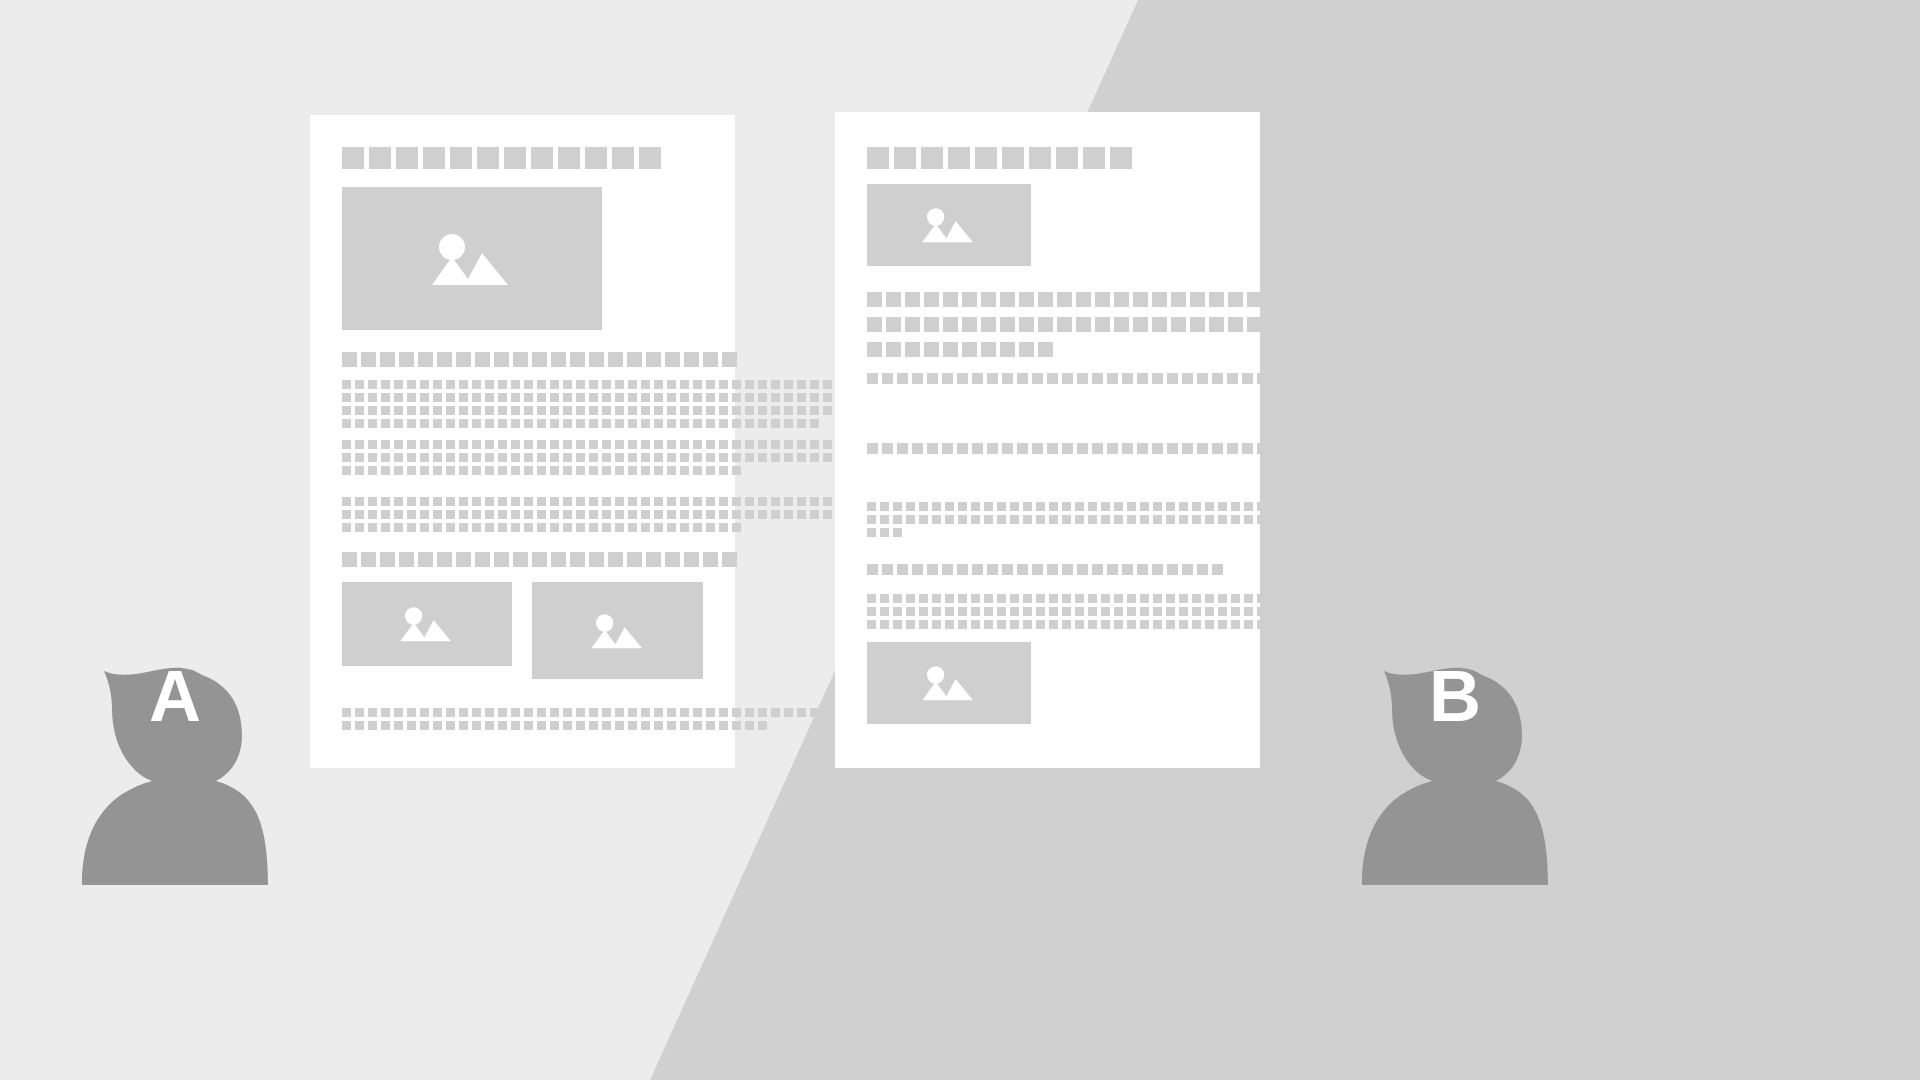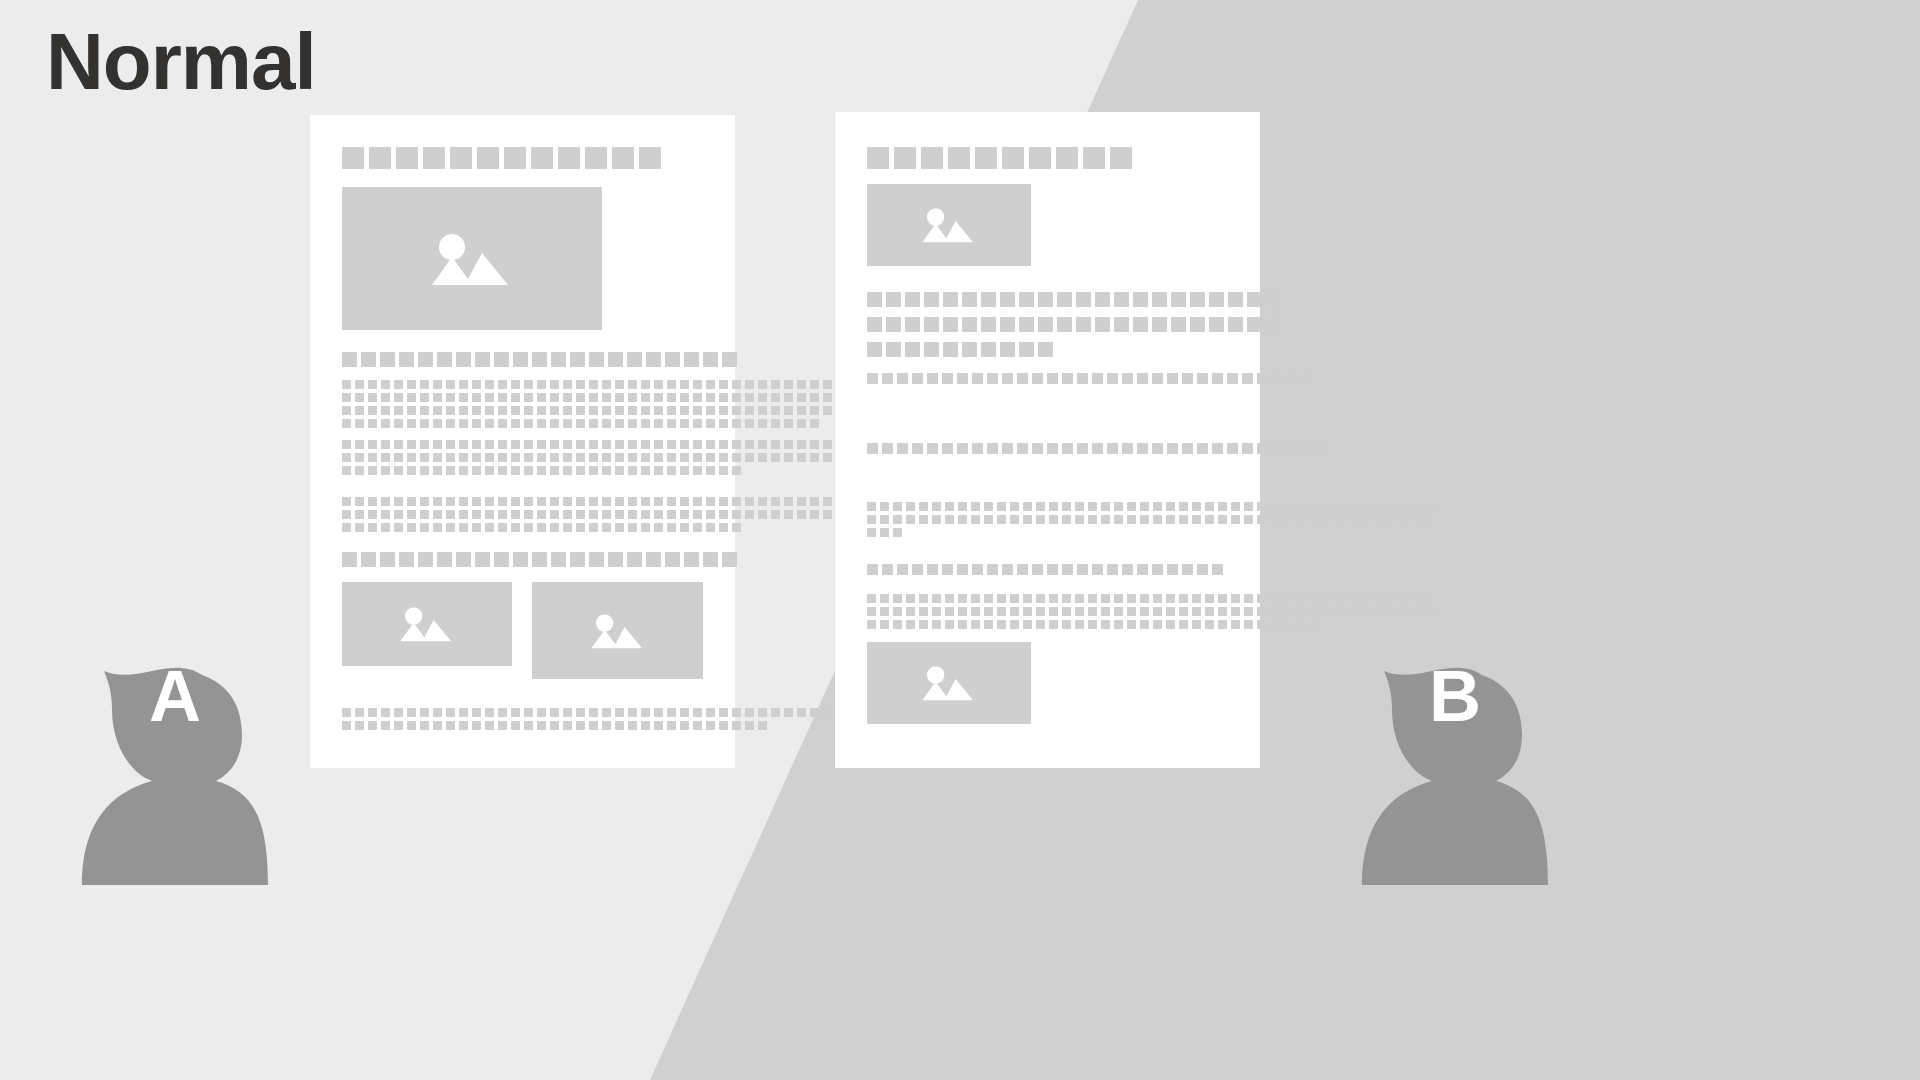--- a/index.html
+++ b/index.html
@@ -54,21 +54,20 @@
 
 <div id="stage">
 
   <div class="bg-left"></div>
   <div class="bg-right">
     <svg viewBox="0 0 1920 1080" preserveAspectRatio="none" aria-hidden="true">
       <polygon points="1138,0 1920,0 1920,1080 650,1080" fill="#d0d0d0"></polygon>
     </svg>
   </div>
 
-  <div class="page-title">Normal</div>
 
   <div class="doc" id="doc-a">
     <div class="doc-inner">
 
       <div class="blkrow sz-title" style="left:32px;top:32px;">
           <span class="blk" style="width: 22px; height: 22px; margin-right: 5px; background: rgb(207, 207, 207);"></span>
           <span class="blk" style="width: 22px; height: 22px; margin-right: 5px; background: rgb(207, 207, 207);"></span>
           <span class="blk" style="width: 22px; height: 22px; margin-right: 5px; background: rgb(207, 207, 207);"></span>
           <span class="blk" style="width: 22px; height: 22px; margin-right: 5px; background: rgb(207, 207, 207);"></span>
           <span class="blk" style="width: 22px; height: 22px; margin-right: 5px; background: rgb(207, 207, 207);"></span>

